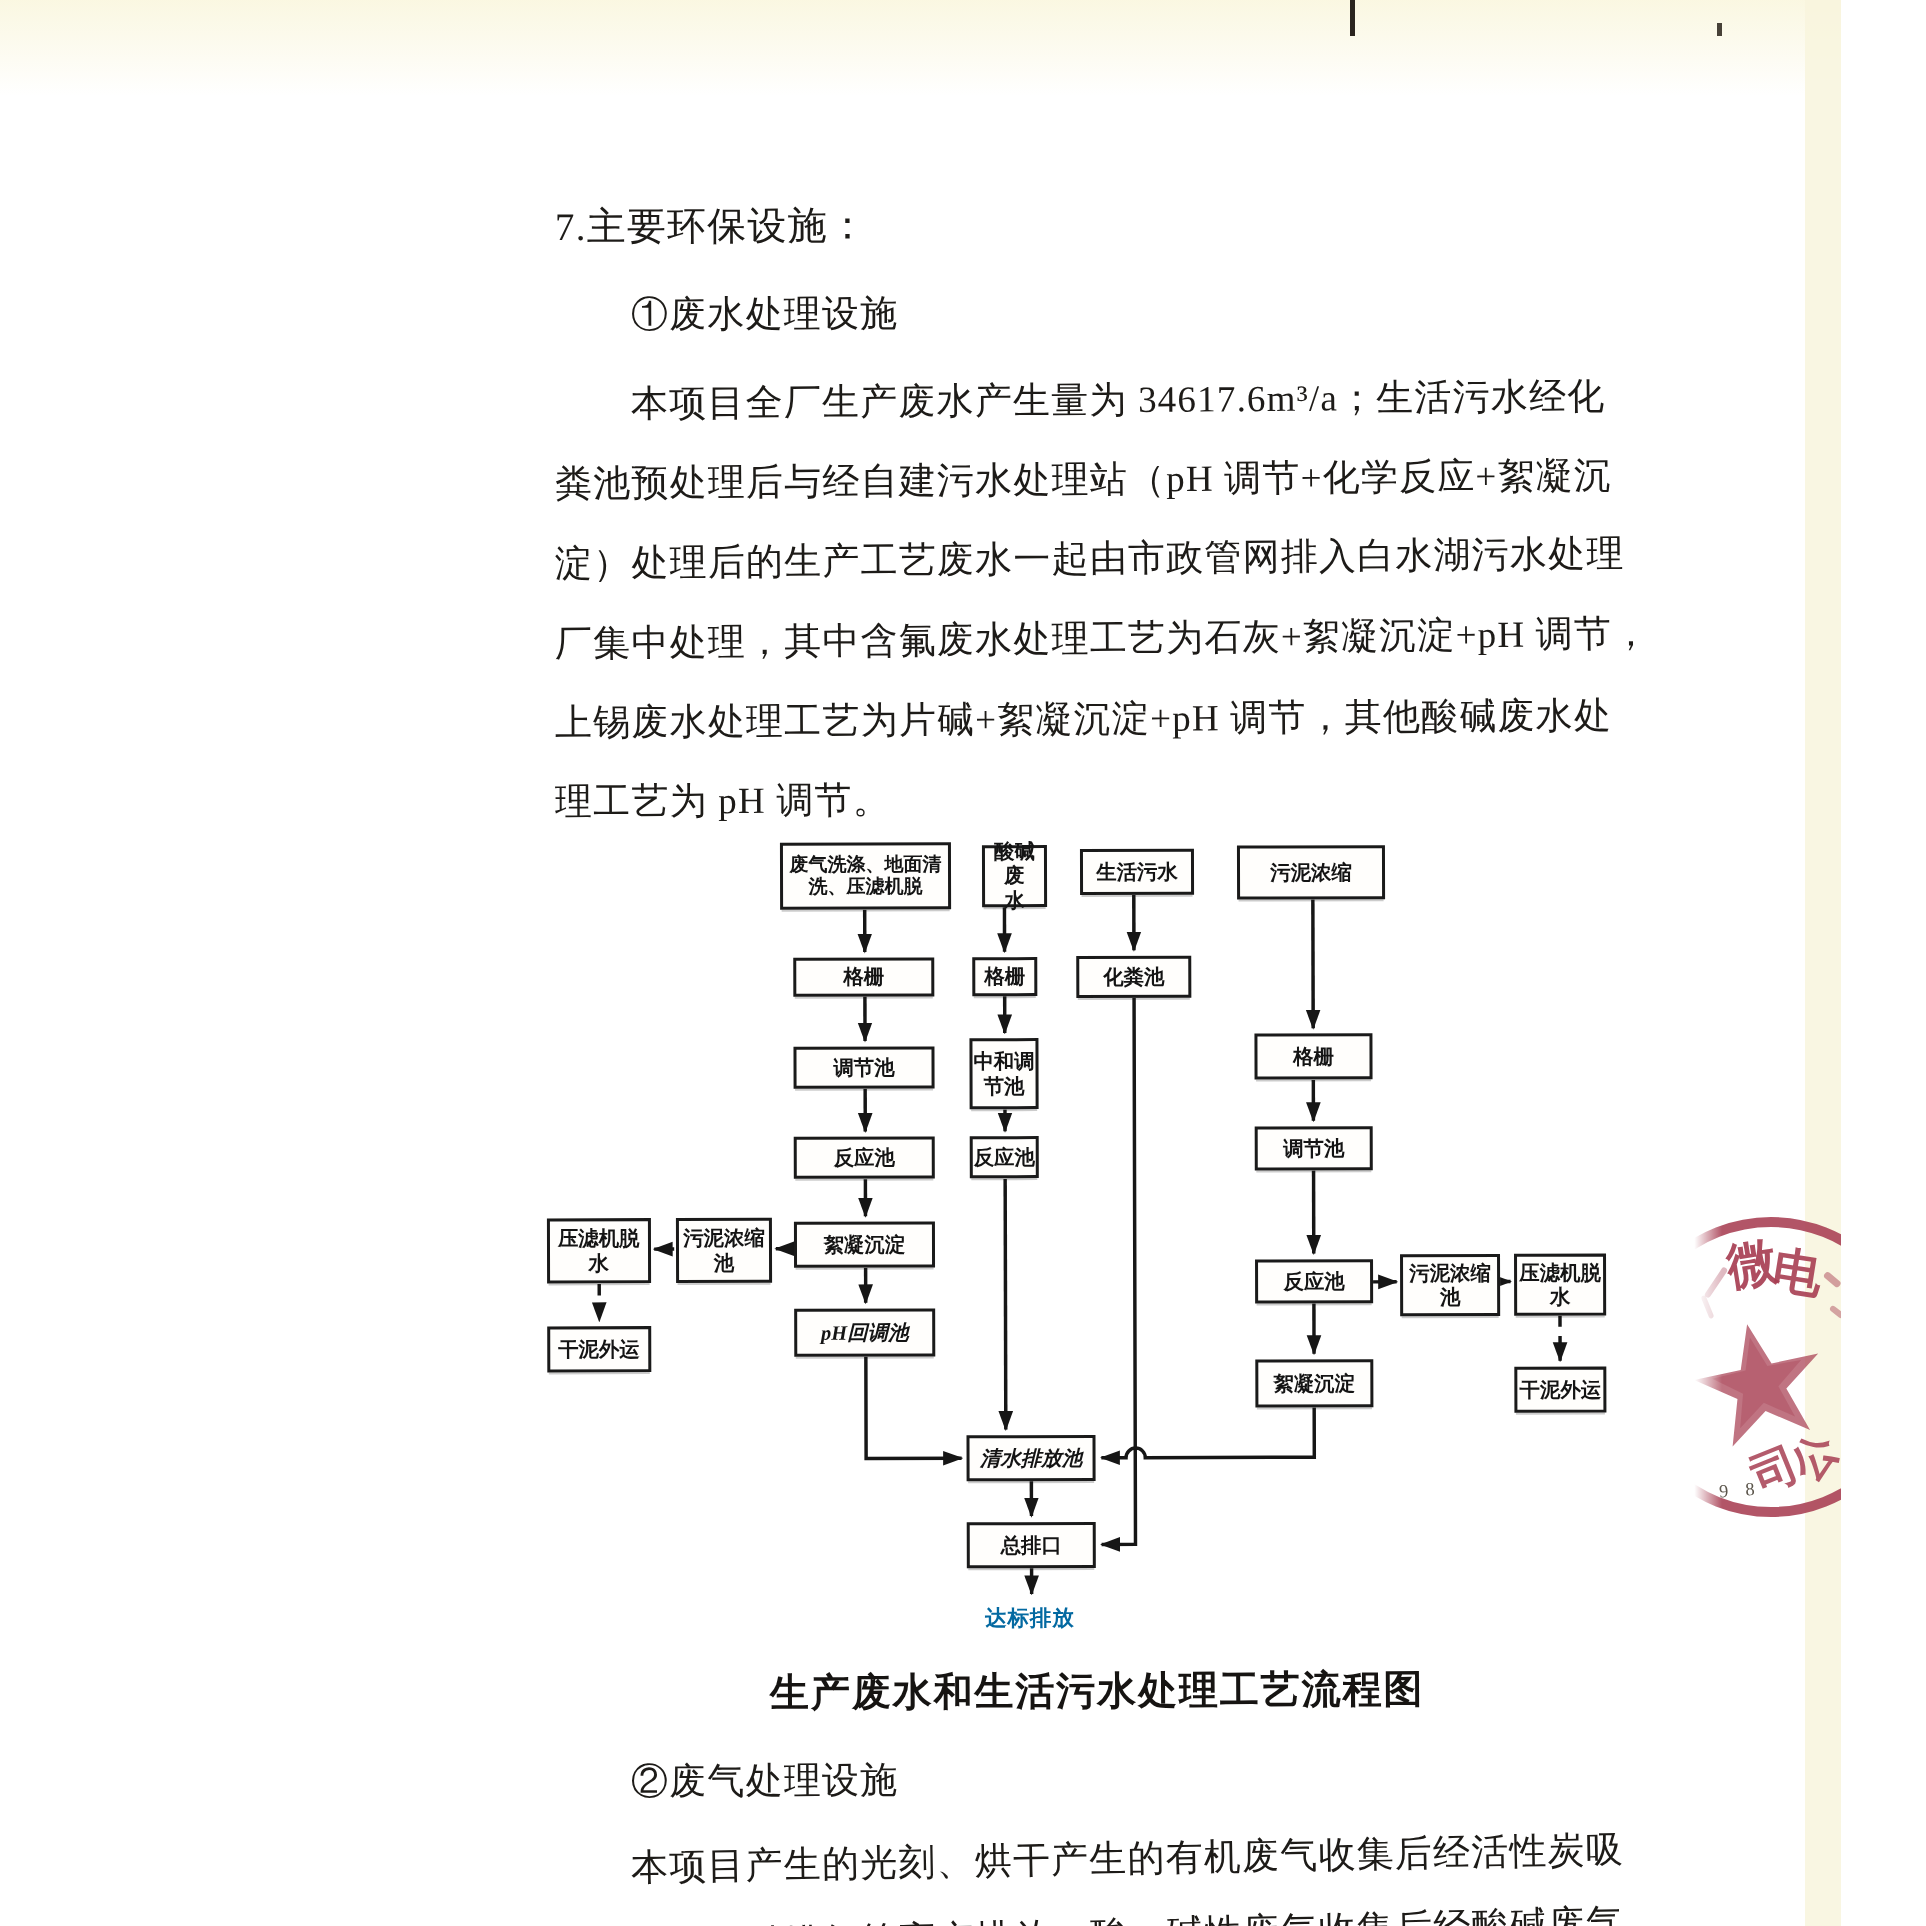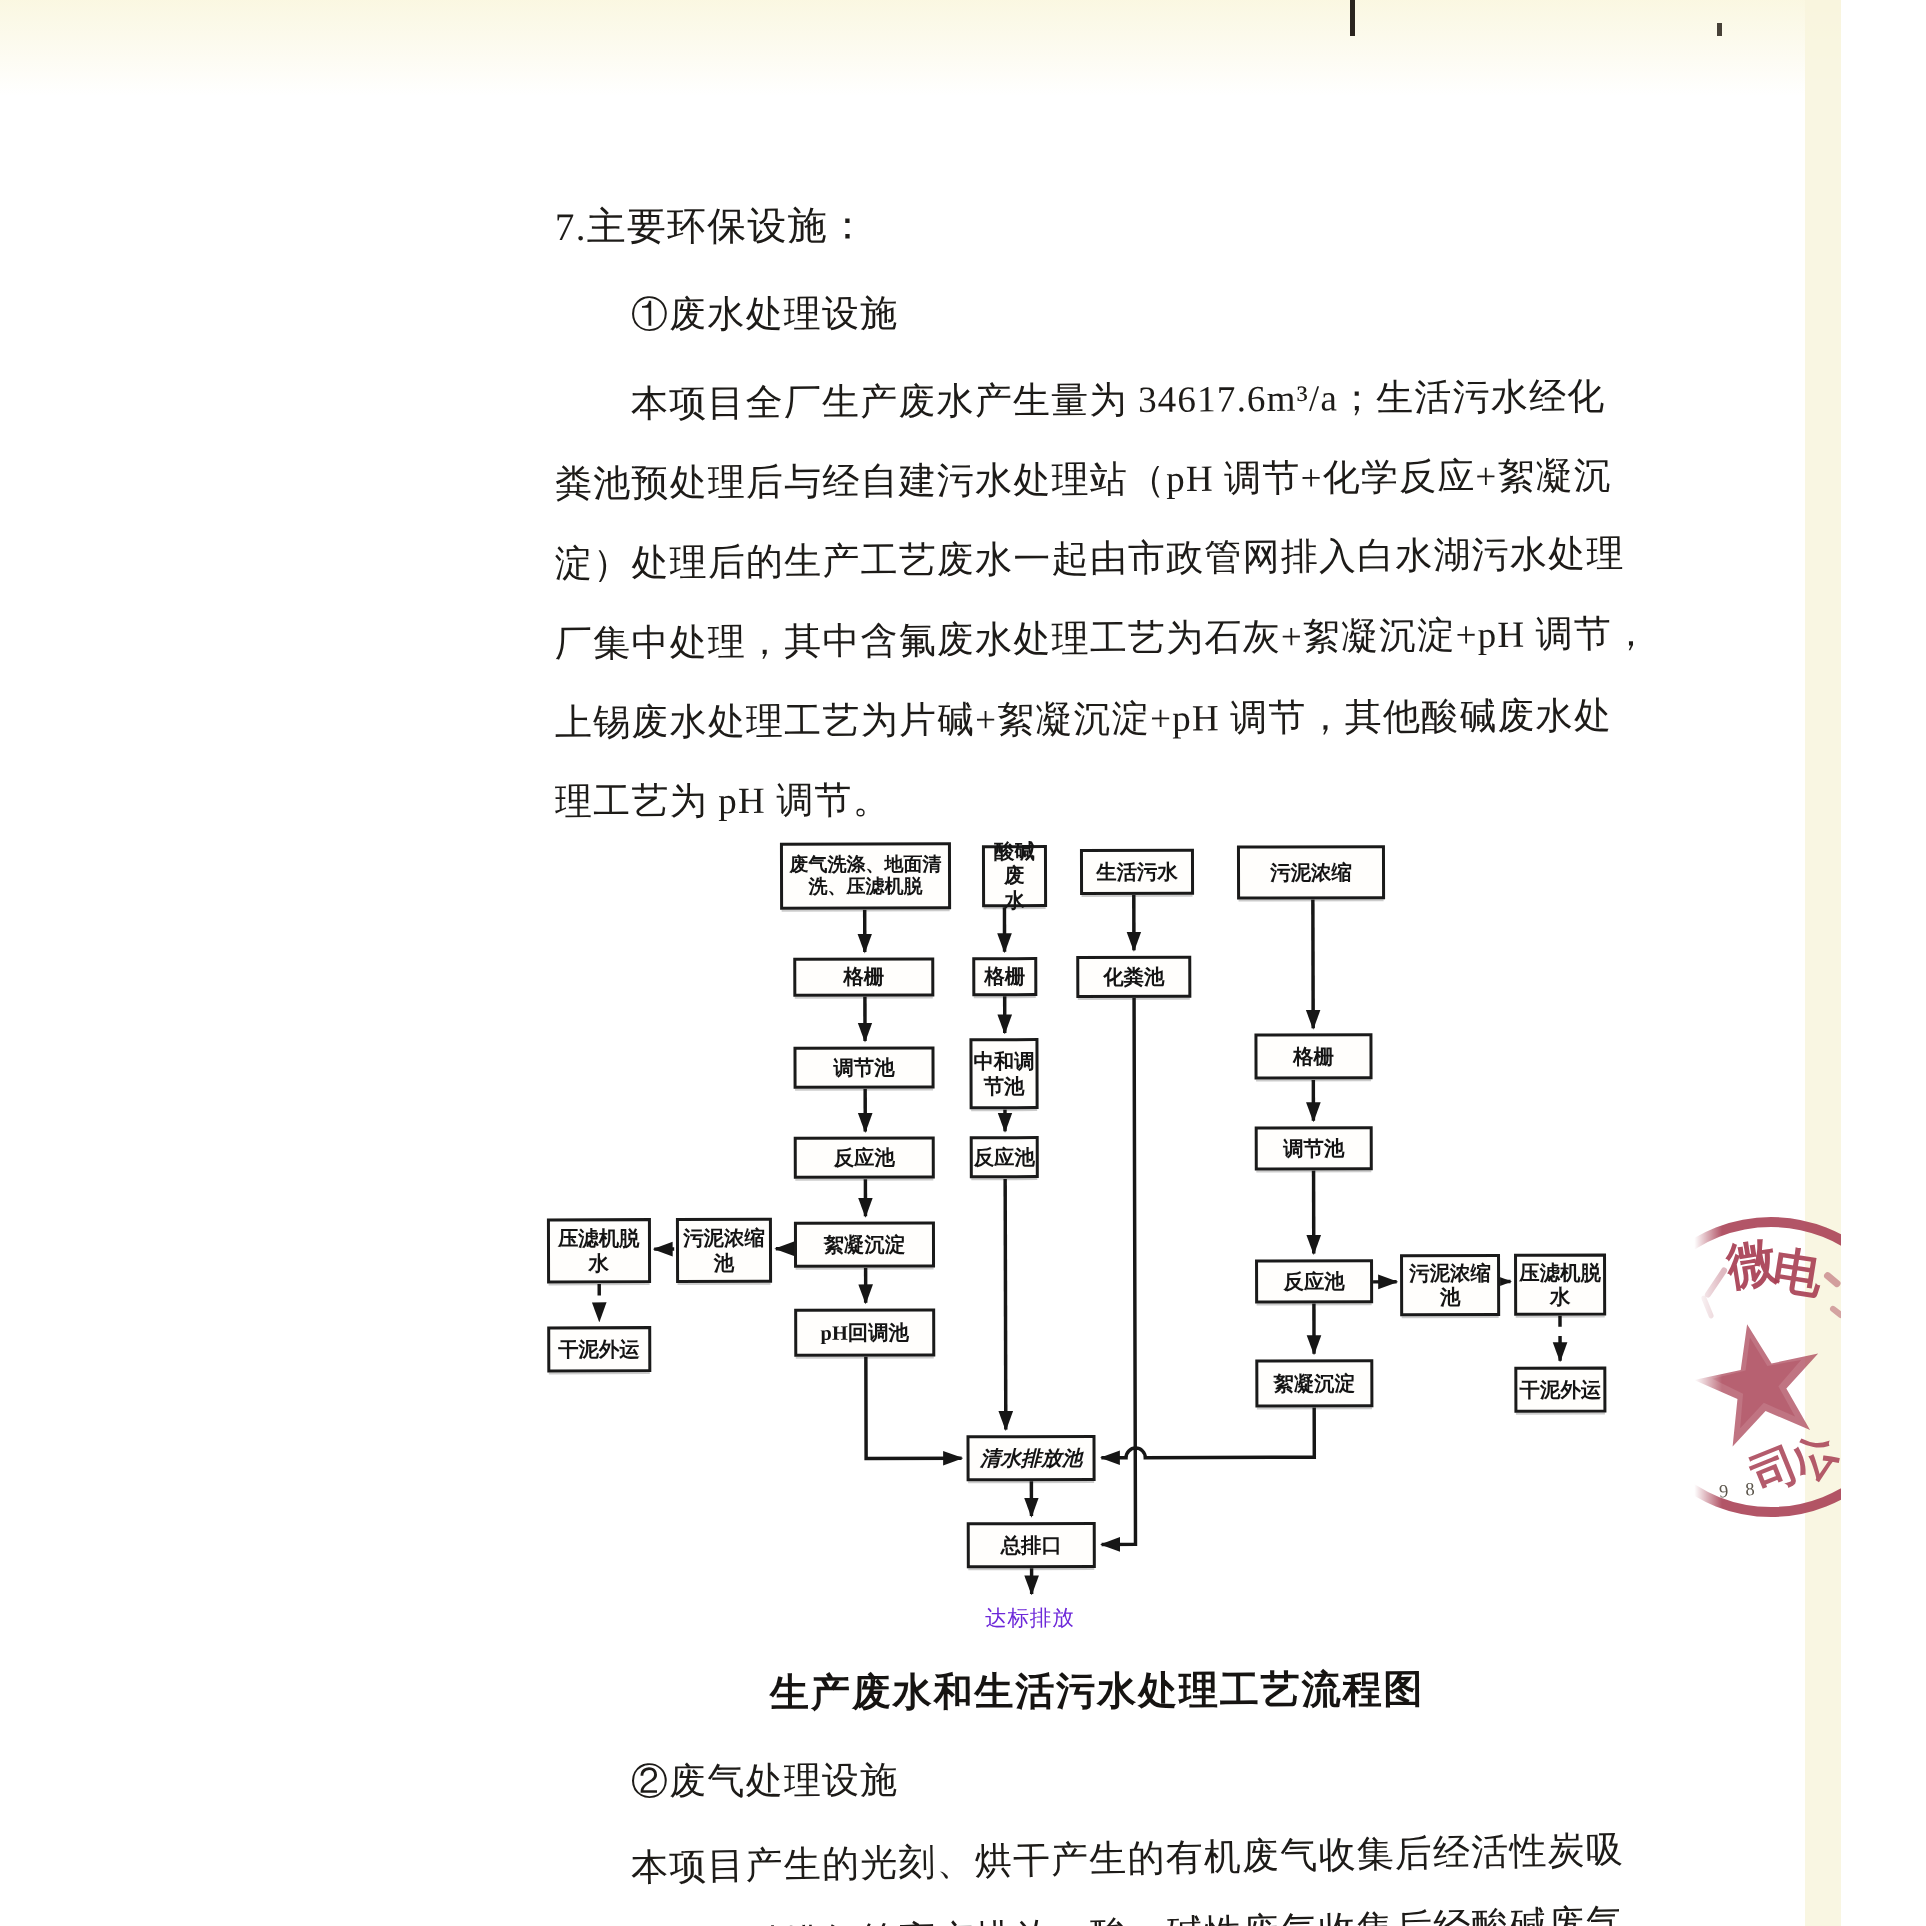--- a/index.html
+++ b/index.html
@@ -37,22 +37,22 @@
     position:absolute;box-sizing:border-box;
     border:3.9px solid #1a1a1a;background:#fffefc;
     display:flex;align-items:center;justify-content:center;
     text-align:center;white-space:pre-line;
     font-weight:700;font-size:20.4px;line-height:1.18;color:#141414;
     box-shadow:0 3.5px 0 -1.5px rgba(25,25,25,.22);
   }
   .fbox.small{font-size:19px;}
   .flow svg{position:absolute;left:0;top:0;}
   .flabel{
-    position:absolute;font-weight:400;font-size:21.6px;letter-spacing:0.8px;
-    color:#6d28d9;white-space:nowrap;
+    position:absolute;font-weight:700;font-size:21.6px;letter-spacing:0.8px;
+    color:#0369a1;white-space:nowrap;
   }
   
   .stamp{position:absolute;left:1676px;top:1194px;width:165px;height:347px;overflow:hidden;}
   .stamp-ring{position:absolute;left:-55px;top:23px;width:300px;height:300px;border-radius:50%;
     border:10.4px solid rgba(167,62,82,.88);box-sizing:border-box;}
   .stamp-char{position:absolute;font-family:"Liberation Serif","DejaVu Serif",serif;font-weight:700;}
   .stamp-stroke{position:absolute;background:rgba(167,62,82,.6);border-radius:3.1px;}
   .stamp-fade{position:absolute;left:0;top:0;width:46px;height:347px;
     background:linear-gradient(to right,#ffffff 40%,rgba(255,255,255,0) 100%);}
   .stamp-digits{position:absolute;left:43px;top:286px;font-size:18.5px;letter-spacing:6.2px;
@@ -139,21 +139,21 @@
     <div class="fbox" style="left:255px;top:300px;width:141px;height:42px;">反应池</div>
     <div class="fbox" style="left:431px;top:300px;width:69px;height:42px;">反应池</div>
     <div class="fbox" style="left:716px;top:291px;width:118px;height:44px;">调节池</div>
 
     <div class="fbox" style="left:255px;top:385px;width:141px;height:46px;">絮凝沉淀</div>
     <div class="fbox" style="left:137px;top:381px;width:96px;height:65px;">污泥浓缩
 池</div>
     <div class="fbox" style="left:7.7px;top:381px;width:104px;height:65px;">压滤机脱
 水</div>
     <div class="fbox" style="left:7.7px;top:489px;width:104px;height:46px;">干泥外运</div>
-    <div class="fbox" style="left:255px;top:472px;width:141px;height:48px;">pH回调池</div>
+    <div class="fbox" style="left:255px;top:472px;width:141px;height:48px;font-style:italic;">pH回调池</div>
 
     <div class="fbox" style="left:716px;top:424px;width:118px;height:44px;">反应池</div>
     <div class="fbox" style="left:861px;top:419px;width:100px;height:62px;">污泥浓缩
 池</div>
     <div class="fbox" style="left:975px;top:419px;width:92px;height:62px;">压滤机脱
 水</div>
     <div class="fbox" style="left:975px;top:532px;width:92px;height:46px;">干泥外运</div>
     <div class="fbox" style="left:716px;top:524px;width:118px;height:48px;">絮凝沉淀</div>
 
     <div class="fbox" style="left:427px;top:599px;width:129px;height:46px;font-style:italic;">清水排放池</div>

